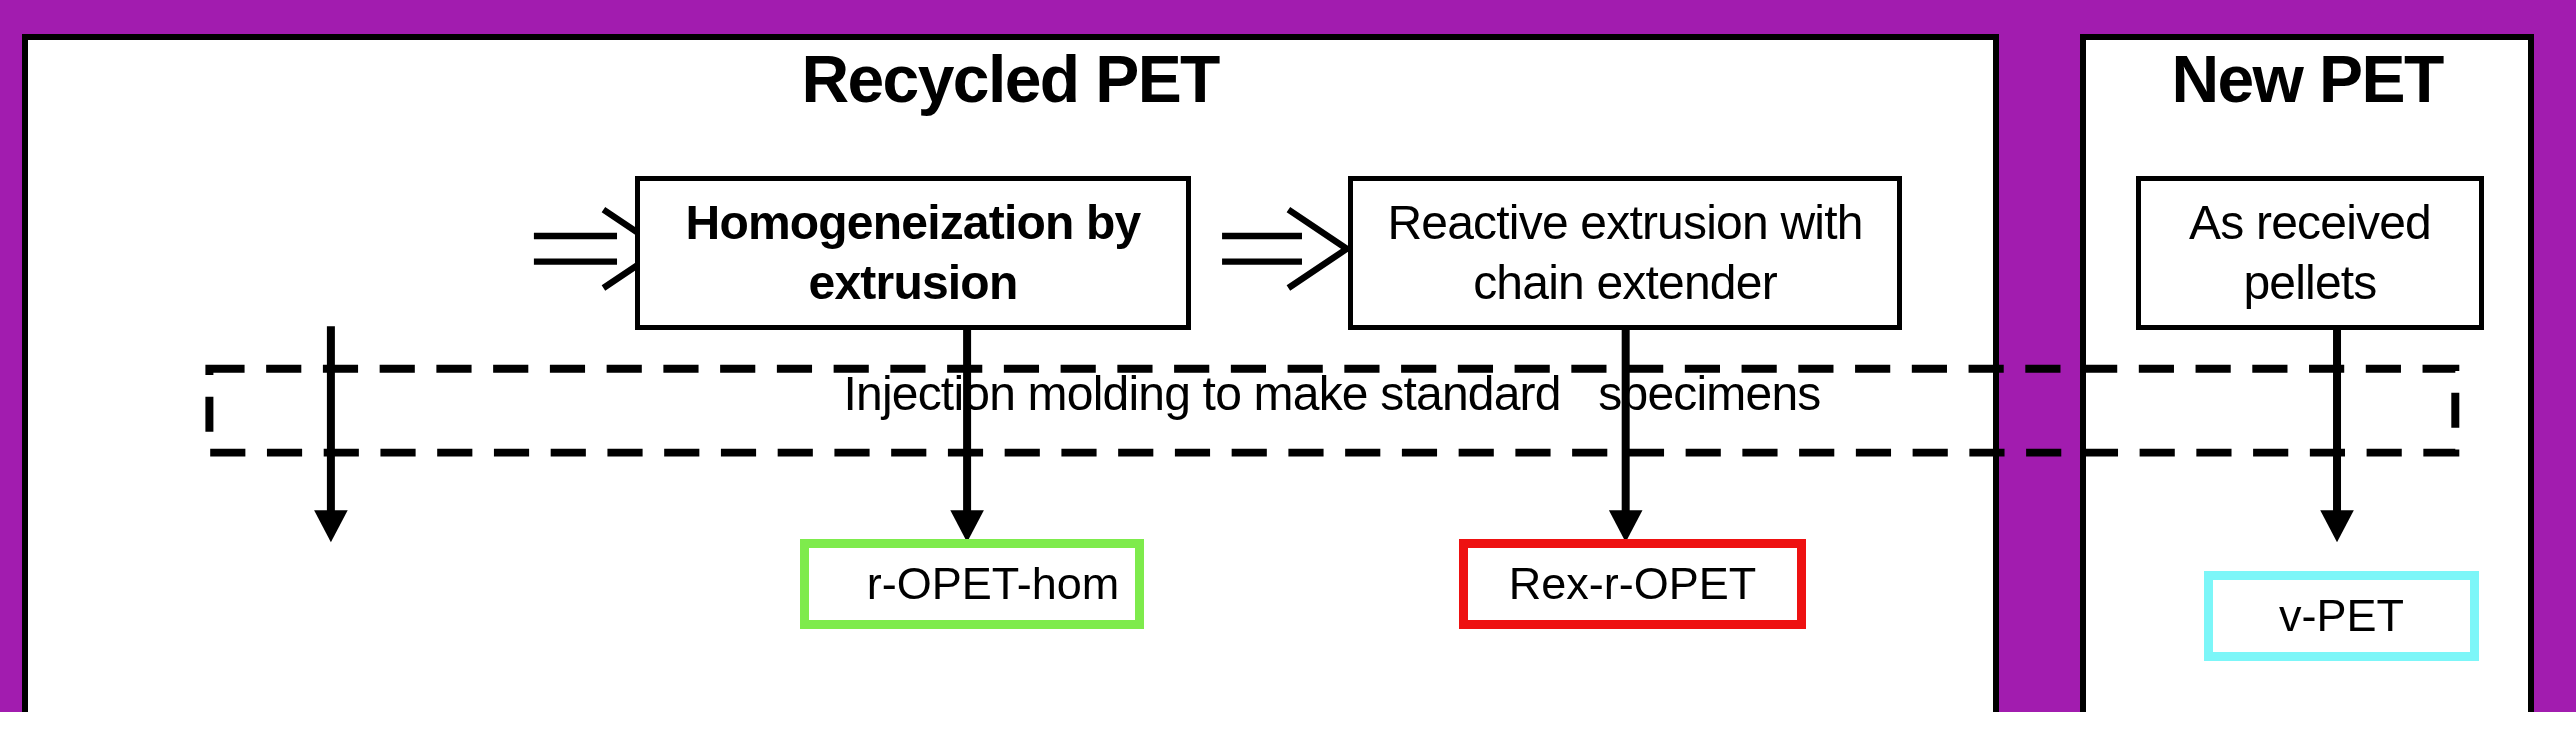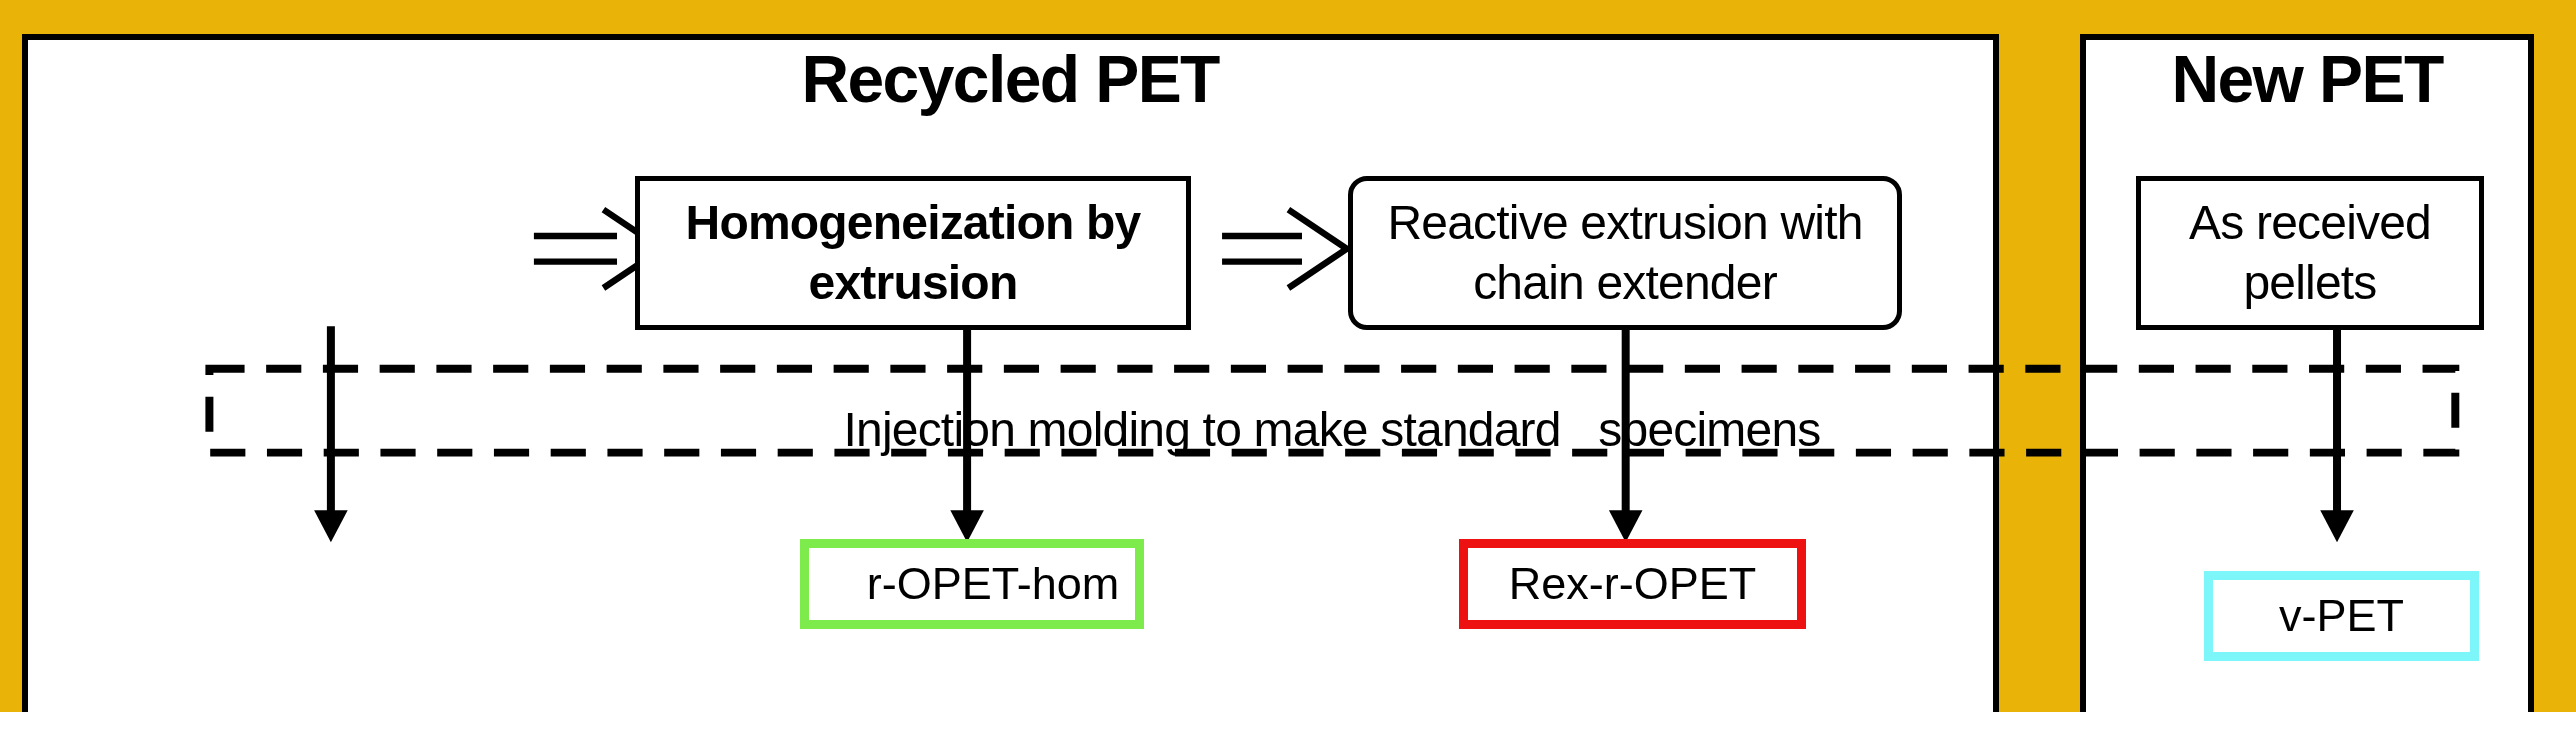--- a/index.html
+++ b/index.html
@@ -1,17 +1,17 @@
 <!DOCTYPE html>
 <html style="font-size:12.8px"><head>
 <meta charset="utf-8">
 <style>
   html,body{margin:0;padding:0;background:#ffffff;}
   .stage{
-    position:relative;width:2576px;height:712px;background:#eab308;
+    position:relative;width:2576px;height:712px;background:#a21caf;
     font-family:"Liberation Sans", sans-serif;color:#000;overflow:hidden;
   }
   .group-box{
     position:absolute;top:34px;height:692px;border:6.4px solid #000;background:#fff;
     box-sizing:border-box;z-index:0;
   }
   .group-box.recycled{left:21.6px;width:1977px;}
   .group-box.new{left:2080px;width:454px;}
   .group-title{
     position:absolute;top:40px;text-align:center;font-size:66px;font-weight:bold;
@@ -20,24 +20,24 @@
   .group-title.recycled{left:21.6px;width:1977px;}
   .group-title.new{left:2080px;width:454px;}
   .step-box{
     position:absolute;top:176px;height:154px;border:5.6px solid #000;background:#fff;
     box-sizing:border-box;display:flex;align-items:center;justify-content:center;
     text-align:center;font-size:48px;line-height:1.26;letter-spacing:-0.8px;
     padding:0 6.4px;z-index:3;
   }
   .step-flakes{left:131px;width:400px;}
   .step-homog{left:635px;width:556px;font-weight:bold;}
-  .step-reactive{left:1348px;width:554px;border-radius:19px;}
+  .step-reactive{left:1348px;width:554px;}
   .step-pellets{left:2136px;width:348px;}
   .injection-note{
-    position:absolute;left:205px;top:384px;width:2254px;height:90px;
+    position:absolute;left:205px;top:348px;width:2254px;height:90px;
     display:flex;align-items:center;justify-content:center;
     font-size:48px;letter-spacing:-0.8px;white-space:pre;z-index:1;text-align:center;
   }
   .arrow-layer{position:absolute;left:0;top:0;width:2576px;height:747px;z-index:2;}
   .output-box{
     position:absolute;top:539px;height:90px;background:#fff;border:9.6px solid #000;
     box-sizing:border-box;display:flex;align-items:center;justify-content:center;
     text-align:center;font-size:45px;z-index:3;
   }
   .out-fropet{left:192px;width:273px;}

